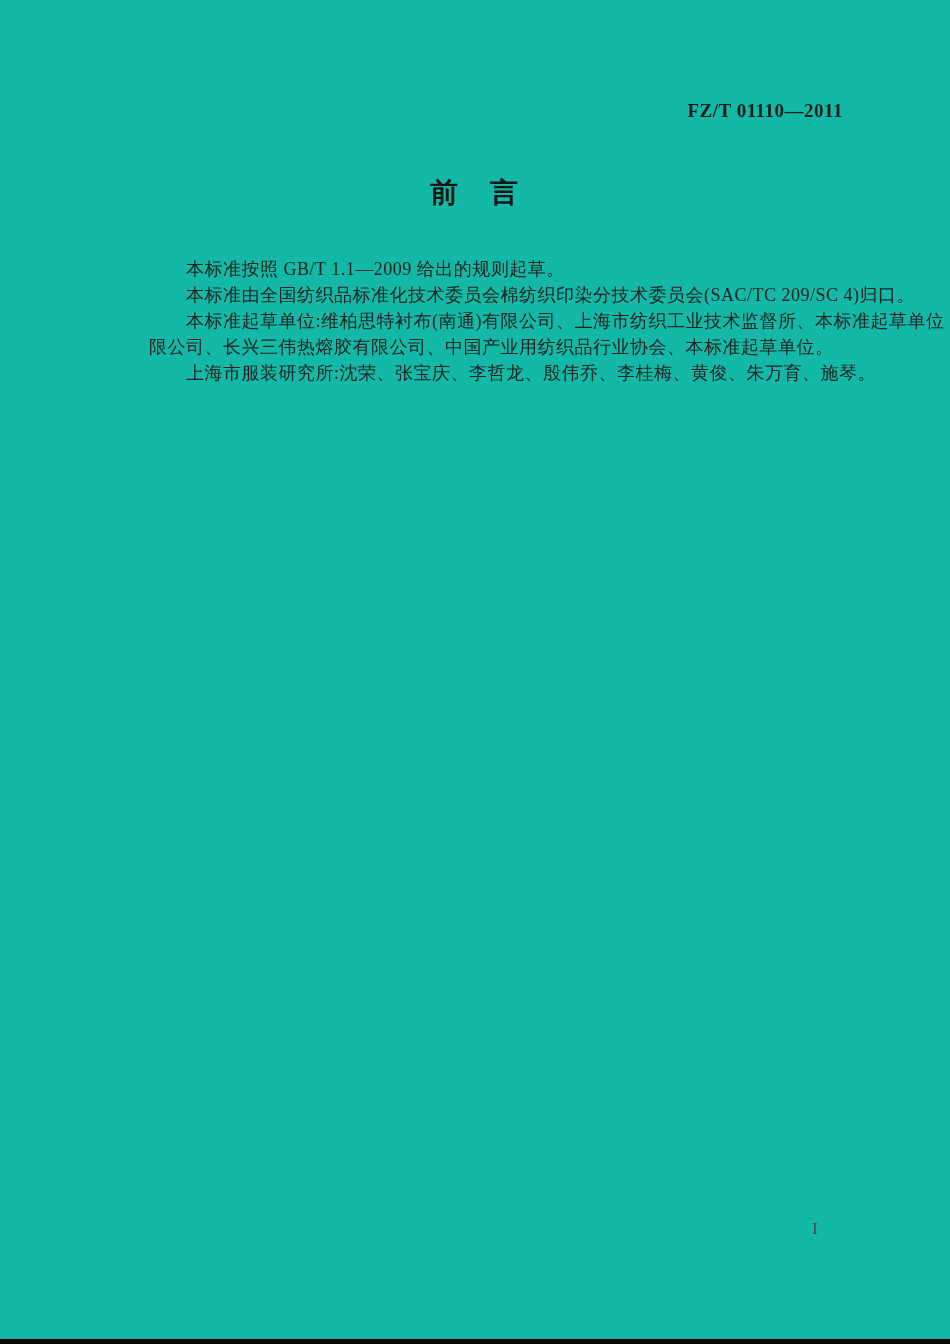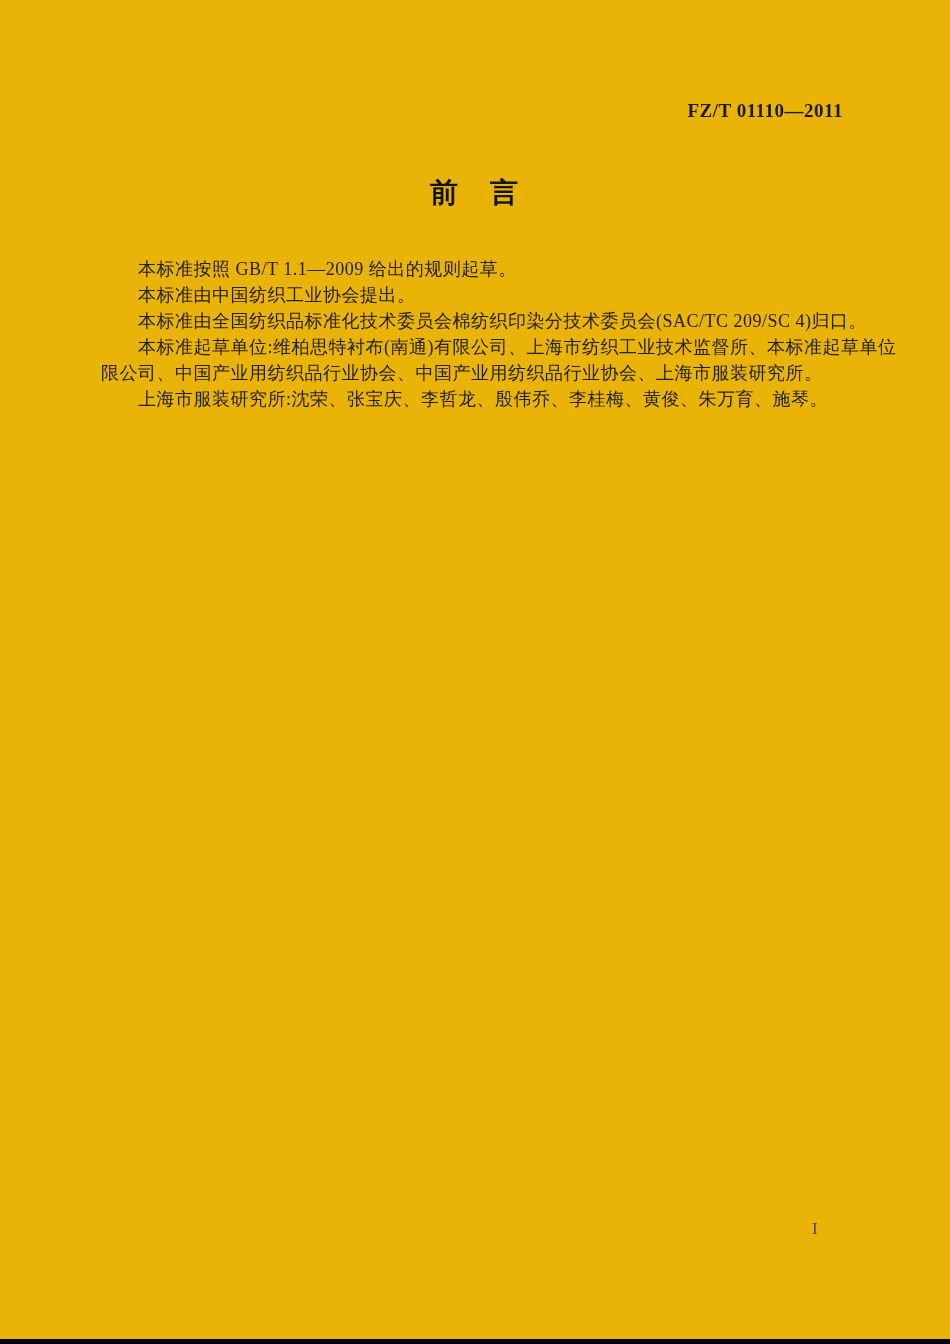--- a/index.html
+++ b/index.html
@@ -4,21 +4,21 @@
 <style>
   html, body {
     margin: 0;
     padding: 0;
     background: #ffffff;
   }
   .page {
     position: relative;
     width: 950px;
     height: 1344px;
-    background: #eab308;
+    background: #14b8a6;
     overflow: hidden;
     font-family: "Liberation Serif", "DejaVu Serif", serif;
     color: #1f1f1f;
   }
   .header-code {
     position: absolute;
     top: 100px;
     right: 107px;
     font-size: 19px;
     font-weight: bold;
@@ -45,20 +45,21 @@
     top: 256px;
     left: 101px;
     width: 745px;
     font-size: 18px;
     line-height: 26px;
     color: #222222;
   }
   .fw-line {
     white-space: nowrap;
     letter-spacing: 0.5px;
+    margin-left: 48px;
   }
   .fw-line.indent {
     padding-left: 37px;
   }
   .page-number {
     position: absolute;
     top: 1219px;
     left: 812px;
     font-size: 17px;
     color: #4a4a4a;
@@ -77,24 +78,23 @@
 <body>
 
 <div class="page">
 
   <div class="header-code">FZ/T 01110—2011</div>
 
   <h1 class="doc-title">前　言</h1>
 
   <div class="foreword">
     <div class="fw-line indent">本标准按照 GB/T 1.1—2009 给出的规则起草。</div>
-    <div class="fw-line indent">本标准由中国纺织工业协会提出。</div>
     <div class="fw-line indent">本标准由全国纺织品标准化技术委员会棉纺织印染分技术委员会(SAC/TC 209/SC 4)归口。</div>
     <div class="fw-line indent">本标准起草单位:维柏思特衬布(南通)有限公司、上海市纺织工业技术监督所、本标准起草单位</div>
-    <div class="fw-line">限公司、中国产业用纺织品行业协会、中国产业用纺织品行业协会、上海市服装研究所。</div>
+    <div class="fw-line">限公司、长兴三伟热熔胶有限公司、中国产业用纺织品行业协会、本标准起草单位。</div>
     <div class="fw-line indent">上海市服装研究所:沈荣、张宝庆、李哲龙、殷伟乔、李桂梅、黄俊、朱万育、施琴。</div>
   </div>
 
   <div class="page-number">I</div>
 
   <div class="scan-edge-line"></div>
 
 </div>
 
 </body></html>

